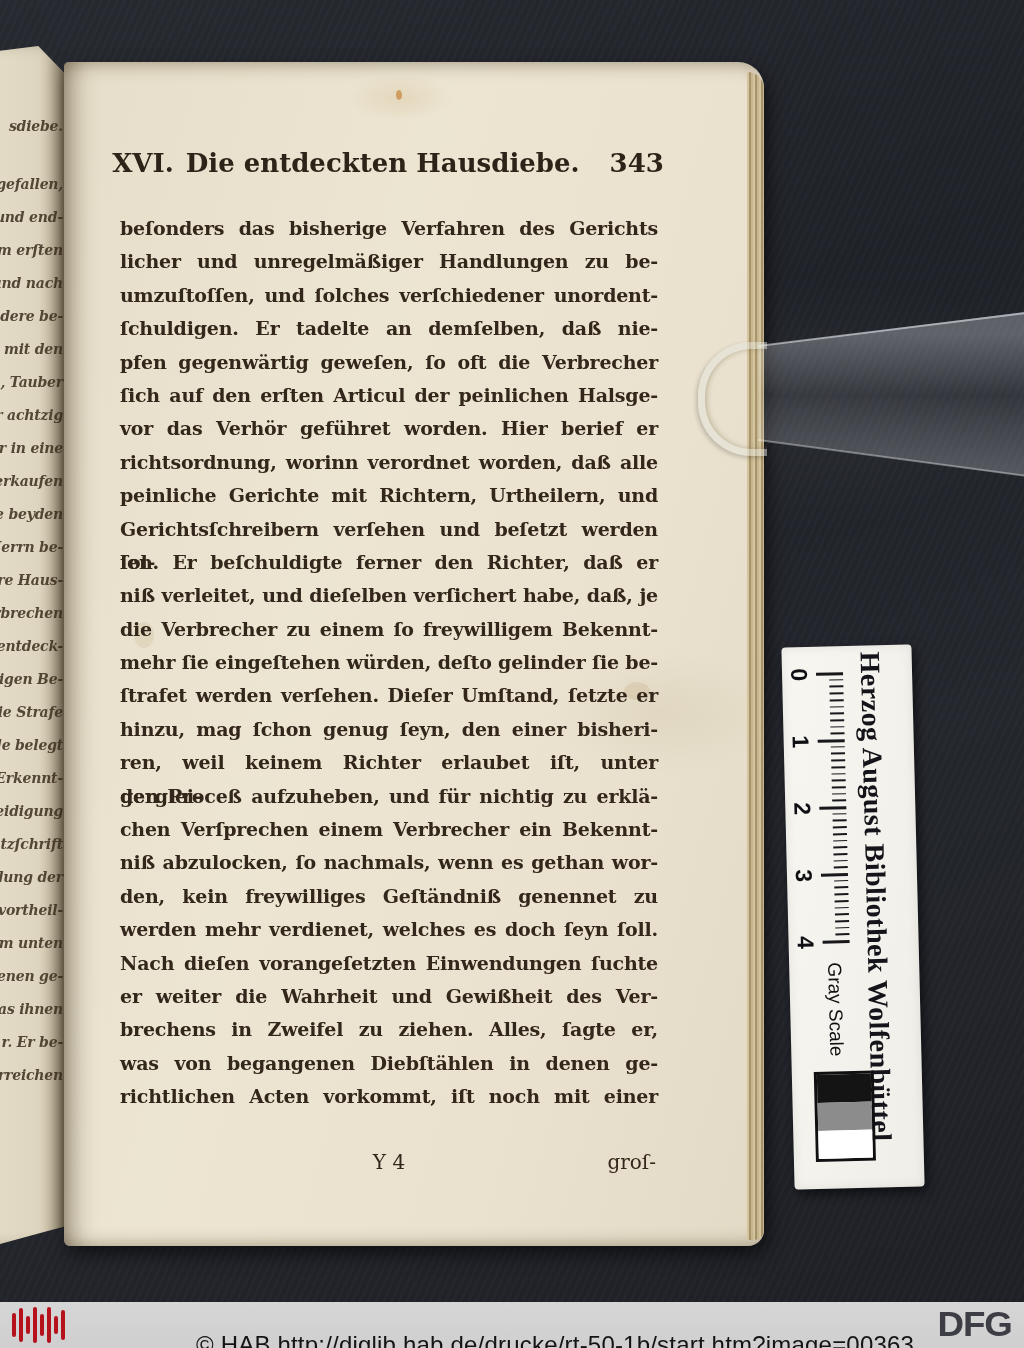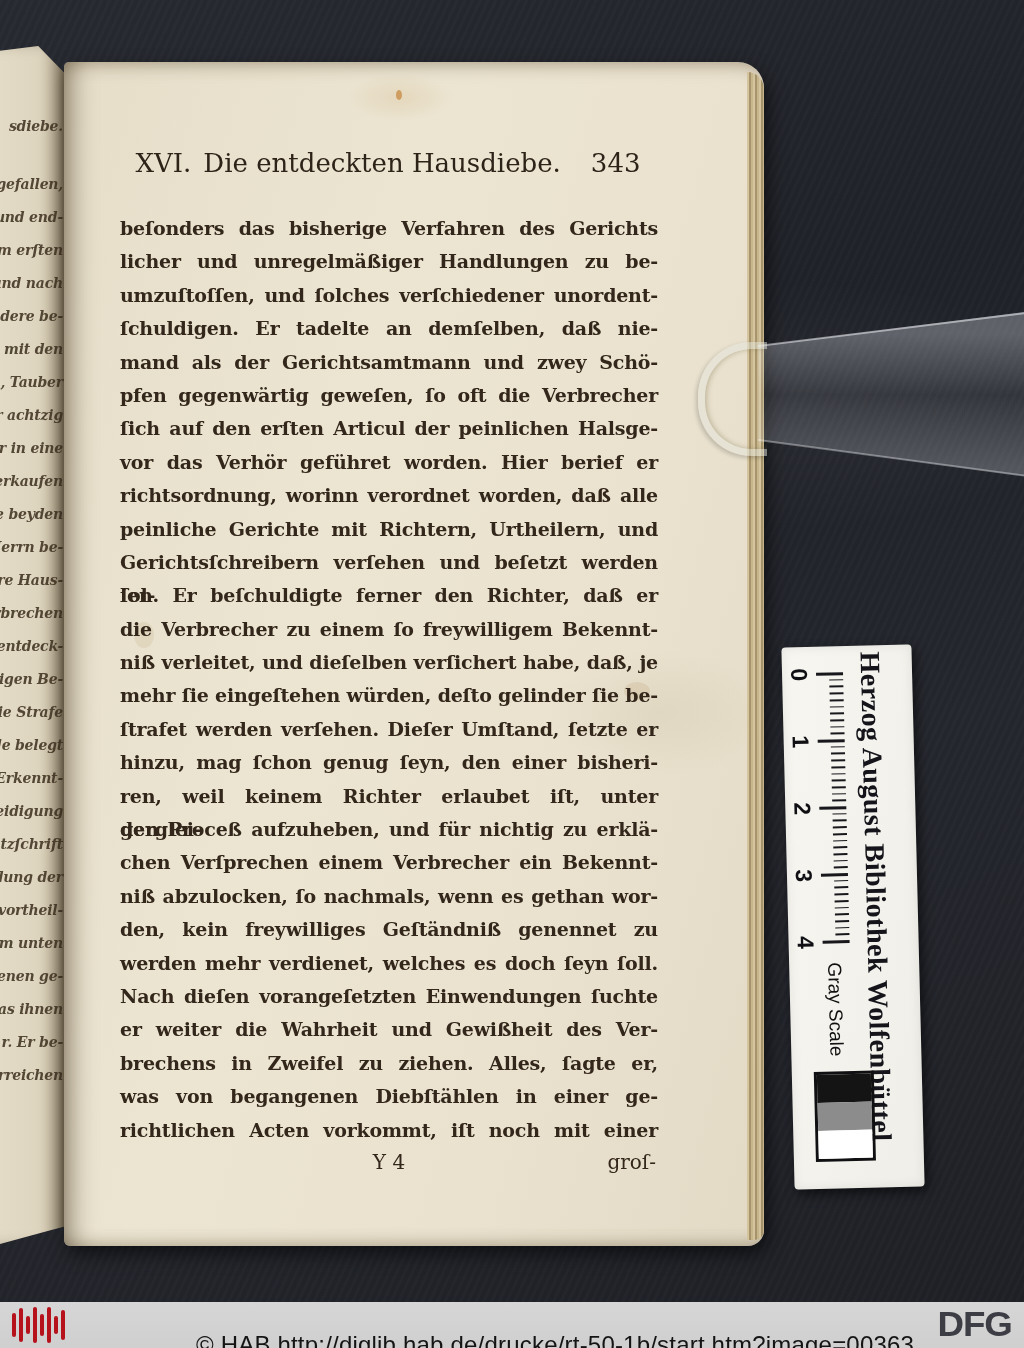--- a/index.html
+++ b/index.html
@@ -50,21 +50,21 @@
   .page-edge{
     position:absolute;right:0;top:10px;bottom:6px;width:17px;
     background:repeating-linear-gradient(to right,#d2c29a 0 2px,#a18c62 2px 4px,#c4b286 4px 6px);
     border-radius:0 22px 12px 0;opacity:.9;
   }
   .stain{position:absolute;border-radius:50%;pointer-events:none;}
 
   .page-header{
     position:absolute;left:56px;top:86px;width:536px;
     display:flex;justify-content:center;align-items:baseline;
-    font-weight:400;color:#2e2318;font-size:26px;white-space:nowrap;
+    font-weight:700;color:#2e2318;font-size:26px;white-space:nowrap;
   }
   .page-header .chap{margin-right:12px;}
   .page-header .pagenum{margin-left:30px;}
 
   .body-text{
     position:absolute;left:56px;top:150px;width:538px;color:#33261a;
   }
   .body-line{
     font-size:19px;font-weight:700;line-height:33.4px;height:33.4px;
     text-align:justify;text-align-last:justify;text-justify:inter-word;
@@ -192,43 +192,42 @@
       <span class="chap">XVI.</span>
       <span class="title">Die entdeckten Hausdiebe.</span>
       <span class="pagenum">343</span>
     </div>
 
     <div class="body-text" id="bodyText">
         <div class="body-line">beſonders das bisherige Verfahren des Gerichts</div>
         <div class="body-line">licher und unregelmäßiger Handlungen zu be-</div>
         <div class="body-line">umzuſtoſſen, und ſolches verſchiedener unordent-</div>
         <div class="body-line">ſchuldigen.  Er tadelte an demſelben, daß nie-</div>
-        <div class="body-line">mand als der Gerichtsamtmann und zwey Schö-</div>
         <div class="body-line">pfen gegenwärtig geweſen, ſo oft die Verbrecher</div>
         <div class="body-line">ſich auf den erſten Articul der peinlichen Halsge-</div>
         <div class="body-line">vor das Verhör geführet worden.  Hier berief er</div>
         <div class="body-line">richtsordnung, worinn verordnet worden, daß alle</div>
         <div class="body-line">peinliche Gerichte mit Richtern, Urtheilern, und</div>
         <div class="body-line">Gerichtsſchreibern verſehen und beſetzt werden ſol-</div>
         <div class="body-line">len.  Er beſchuldigte ferner den Richter, daß er</div>
+        <div class="body-line">niß verleitet, und dieſelben verſichert habe, daß, je</div>
         <div class="body-line">die Verbrecher zu einem ſo freywilligem Bekennt-</div>
-        <div class="body-line">niß verleitet, und dieſelben verſichert habe, daß, je</div>
         <div class="body-line">mehr ſie eingeſtehen würden, deſto gelinder ſie be-</div>
         <div class="body-line">ſtrafet werden verſehen.  Dieſer Umſtand, ſetzte er</div>
         <div class="body-line">hinzu, mag ſchon genug ſeyn, den einer bisheri-</div>
         <div class="body-line">ren, weil keinem Richter erlaubet iſt, unter derglei-</div>
         <div class="body-line">gen Proceß aufzuheben, und für nichtig zu erklä-</div>
         <div class="body-line">chen Verſprechen einem Verbrecher ein Bekennt-</div>
         <div class="body-line">niß abzulocken, ſo nachmals, wenn es gethan wor-</div>
         <div class="body-line">den, kein freywilliges Geſtändniß genennet zu</div>
         <div class="body-line">werden mehr verdienet, welches es doch ſeyn ſoll.</div>
         <div class="body-line">Nach dieſen vorangeſetzten Einwendungen ſuchte</div>
         <div class="body-line">er weiter die Wahrheit und Gewißheit des Ver-</div>
         <div class="body-line">brechens in Zweifel zu ziehen.  Alles, ſagte er,</div>
-        <div class="body-line">was von begangenen Diebſtählen in einer ge-</div>
+        <div class="body-line">was von begangenen Diebſtählen in denen ge-</div>
         <div class="body-line">richtlichen Acten vorkommt, iſt noch mit einer</div>
       </div>
 
     <div class="sig-line">
       <span class="sig">Y 4</span>
       <span class="catch">groſ-</span>
     </div>
 
     <div class="page-edge"></div>
   </div>

